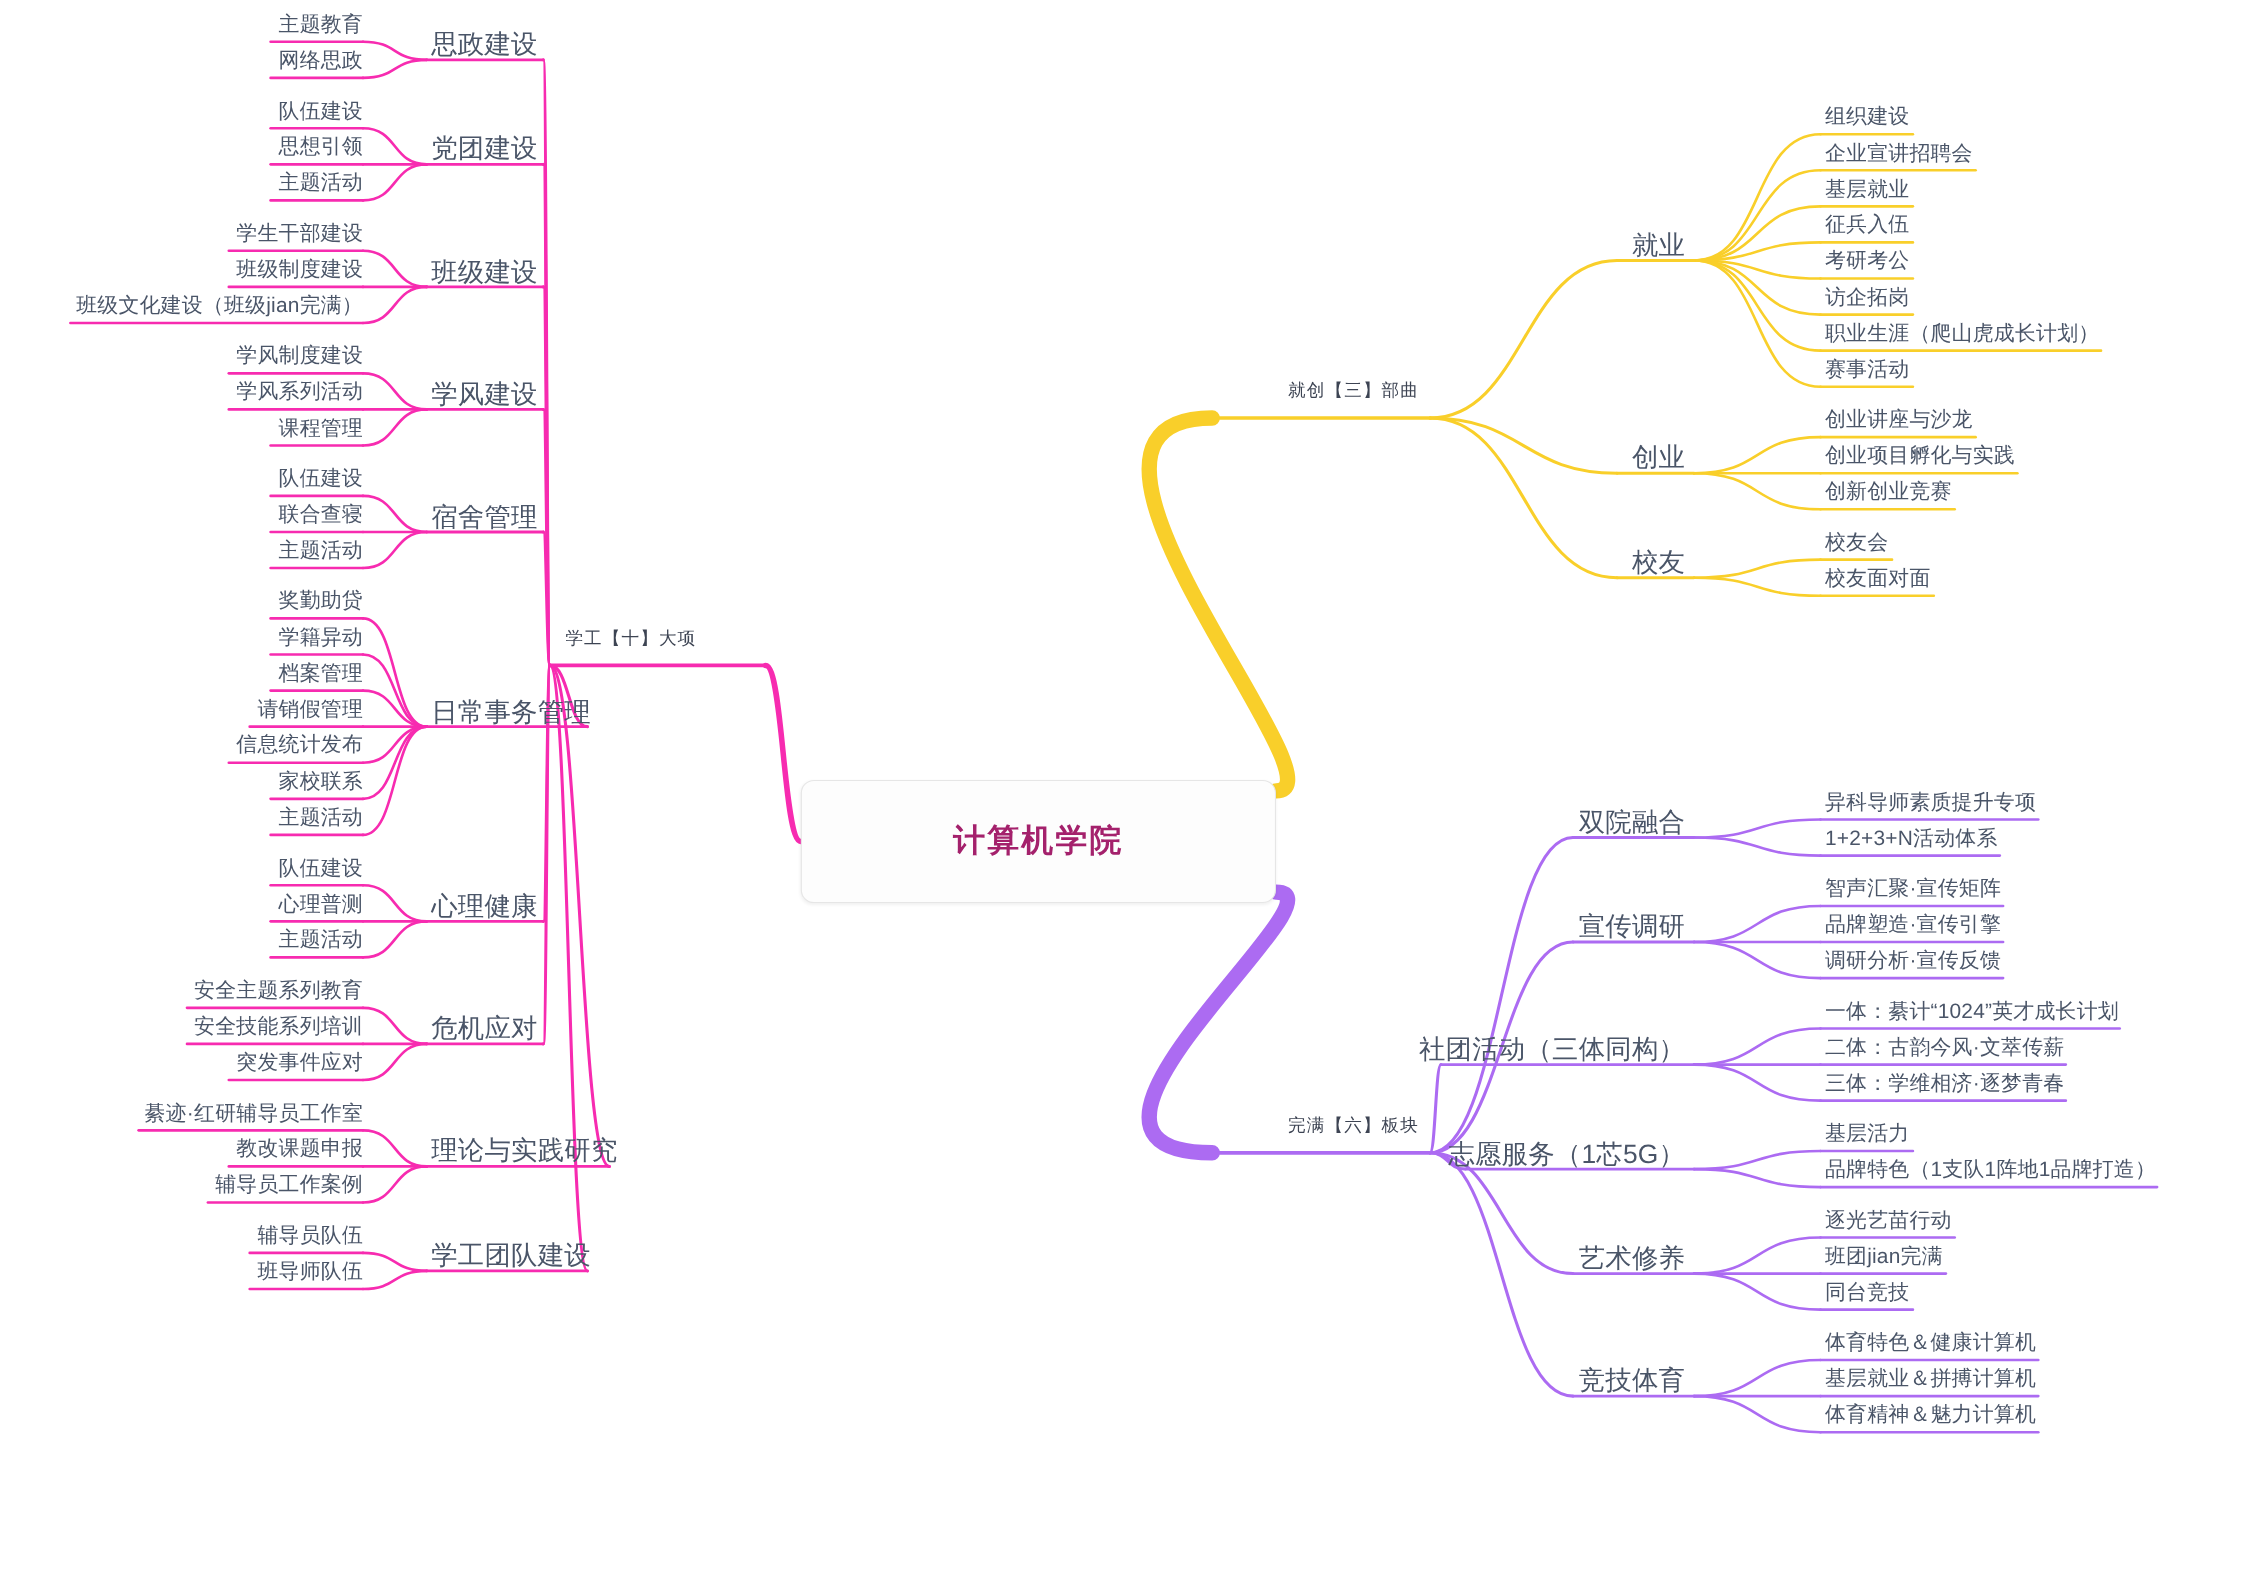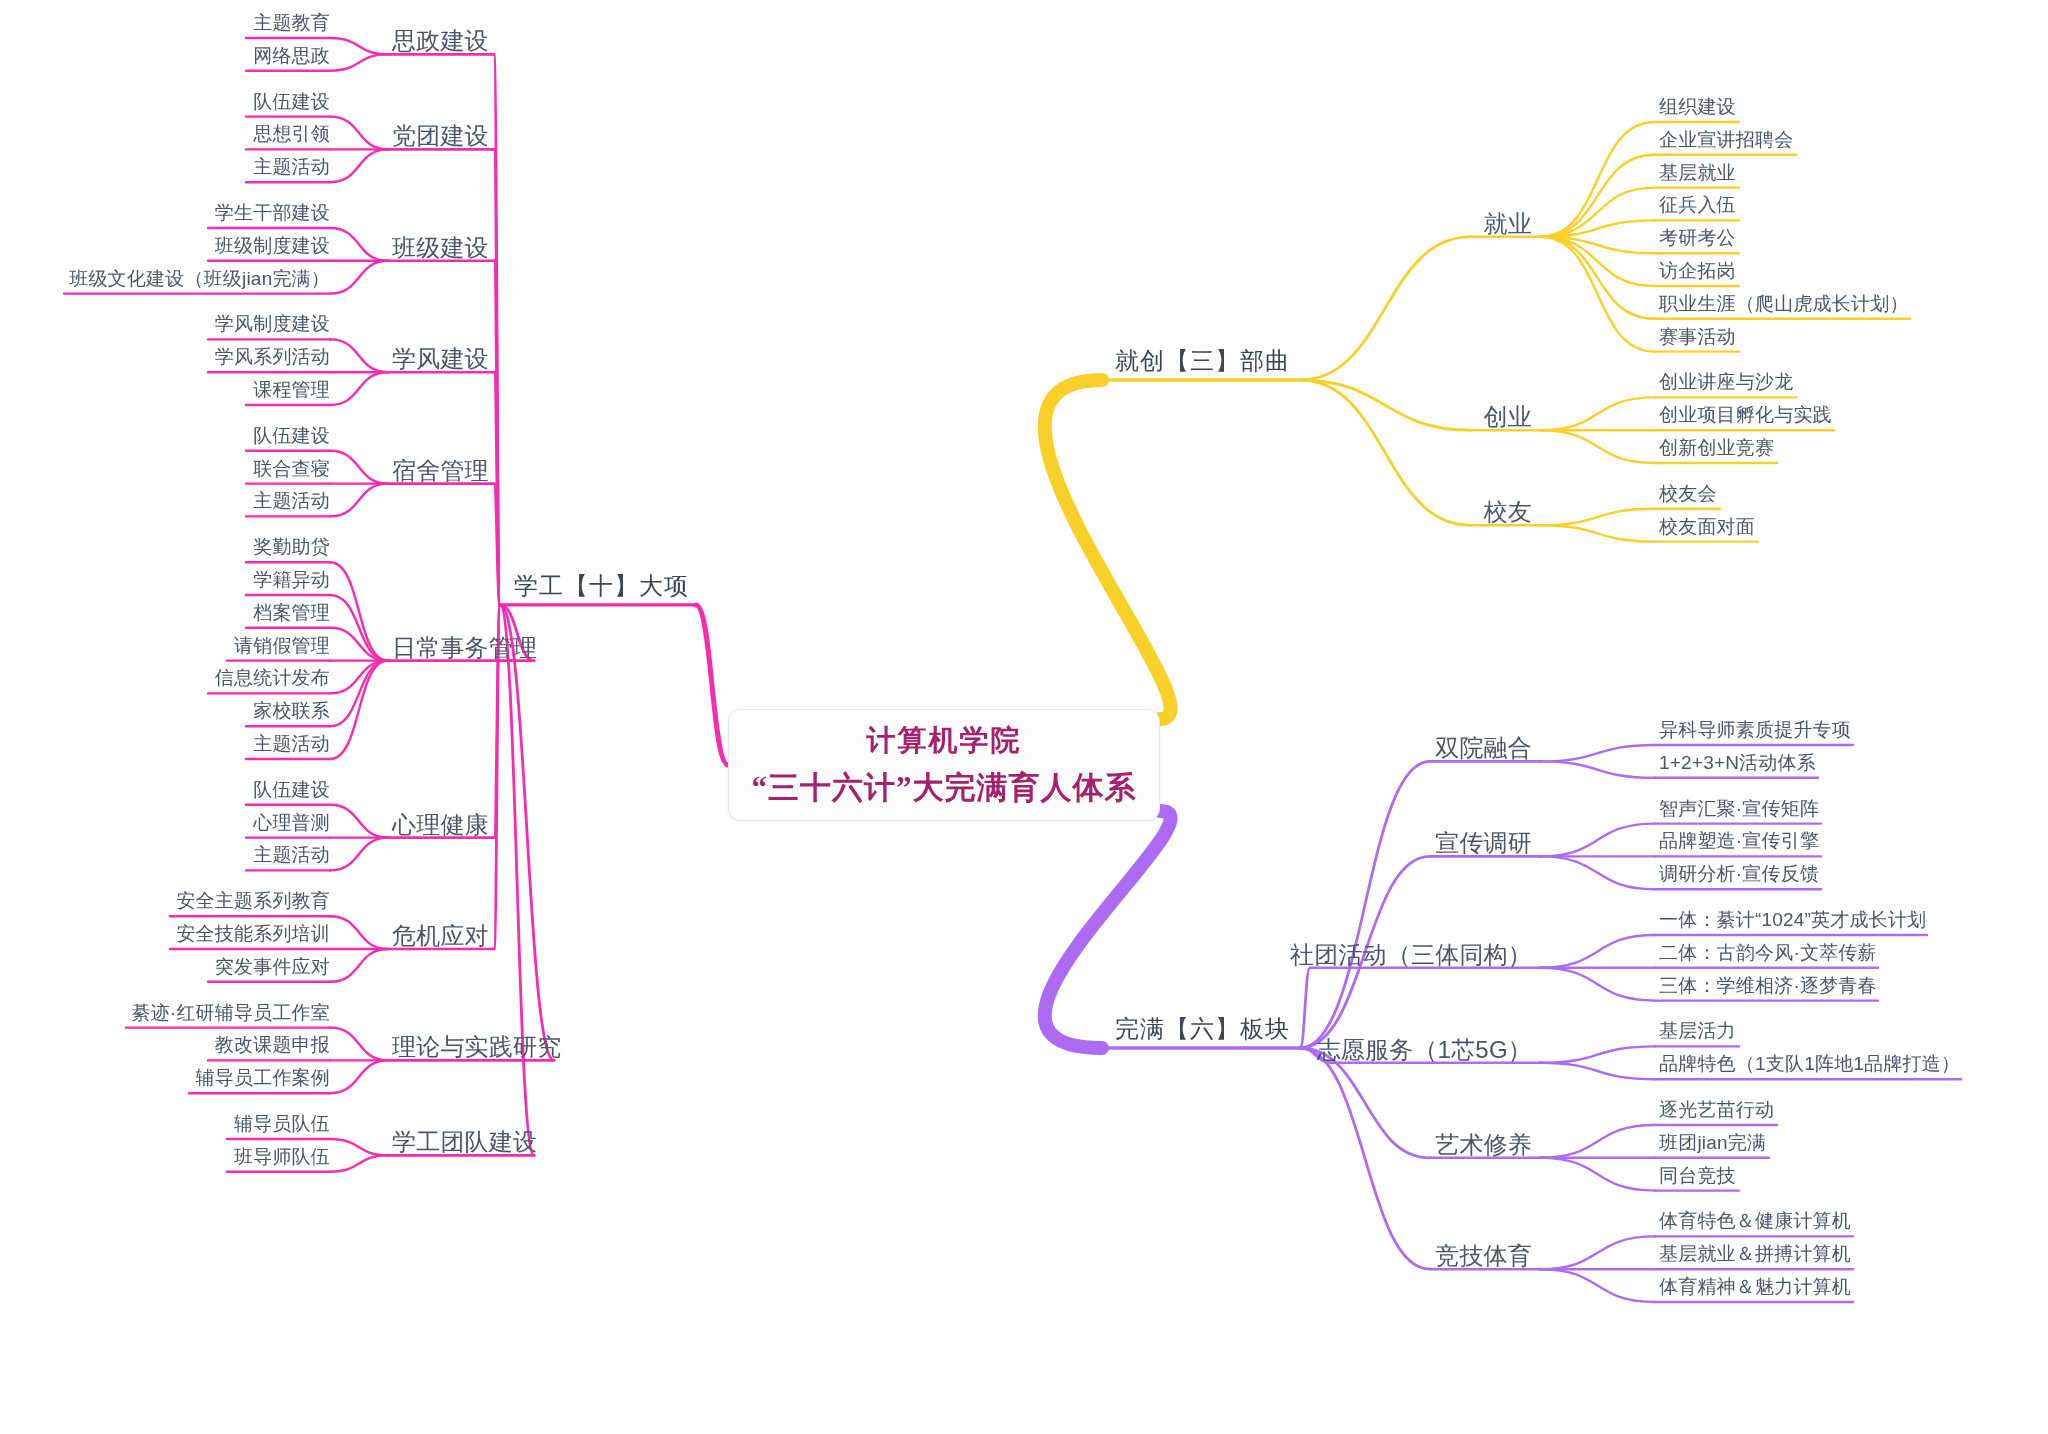--- a/index.html
+++ b/index.html
@@ -15,21 +15,21 @@
     position:absolute;
     white-space:nowrap;
     font-size:19px;
     line-height:1.25;
     color:#4a5568;
     letter-spacing:0.2px;
   }
   
   .leaf{font-size:19px;}
   .branch{font-size:24px;}
-  .trunk{font-size:24px;color:#3d4453;letter-spacing:1px;}
+  .trunk{font-size:16px;color:#3d4453;letter-spacing:1px;}
 
   .root{
     position:absolute;
     box-sizing:border-box;
     background:#fdfdfd;
     border:1px solid #e6e6e6;
     border-radius:12px;
     box-shadow:0 1px 3px rgba(0,0,0,.06);
     display:flex;flex-direction:column;
     justify-content:center;
@@ -209,21 +209,20 @@
       <path d="M 1655 1301.9999999999993 L 1853 1301.9999999999993" fill="none" stroke="#AC6BF2" stroke-width="2.4" stroke-linecap="round"></path>
       <path d="M 1655 1301.9999999999993 C 1591.75 1301.9999999999993, 1603.25 1269.1999999999994, 1540 1269.1999999999994" fill="none" stroke="#AC6BF2" stroke-width="2.4" stroke-linecap="round"></path>
       <path d="M 1430 1269.1999999999994 L 1540 1269.1999999999994" fill="none" stroke="#AC6BF2" stroke-width="2.6" stroke-linecap="round"></path>
       <path d="M 1430 1269.1999999999994 C 1365 1269.1999999999994, 1365 1048, 1300 1048" fill="none" stroke="#AC6BF2" stroke-width="2.8" stroke-linecap="round"></path>
       <path d="M 1102 1048 L 1300 1048" fill="none" stroke="#AC6BF2" stroke-width="3.4" stroke-linecap="round"></path>
       <path d="M 1102 1048 C 922 1048, 1230 811, 1160 811" fill="none" stroke="#AC6BF2" stroke-width="14" stroke-linecap="round"></path>
     </svg>
 
   <div class="root" id="root-node" style="left: 728px; top: 709px; width: 432px; height: 112px;">
     <div class="l1">计算机学院</div>
-    <div class="l2">“三十六计”大完满育人体系</div>
   </div>
 <div class="node leaf" style="top: 11px; right: 1718px; text-align: right;">主题教育</div>
     <div class="node leaf" style="top: 43.8px; right: 1718px; text-align: right;">网络思政</div>
     <div class="node branch" style="top: 26.4px; left: 392px;">思政建设</div>
     <div class="node leaf" style="top: 89.6px; right: 1718px; text-align: right;">队伍建设</div>
     <div class="node leaf" style="top: 122.4px; right: 1718px; text-align: right;">思想引领</div>
     <div class="node leaf" style="top: 155.2px; right: 1718px; text-align: right;">主题活动</div>
     <div class="node branch" style="top: 121.4px; left: 392px;">党团建设</div>
     <div class="node leaf" style="top: 201px; right: 1718px; text-align: right;">学生干部建设</div>
     <div class="node leaf" style="top: 233.8px; right: 1718px; text-align: right;">班级制度建设</div>

